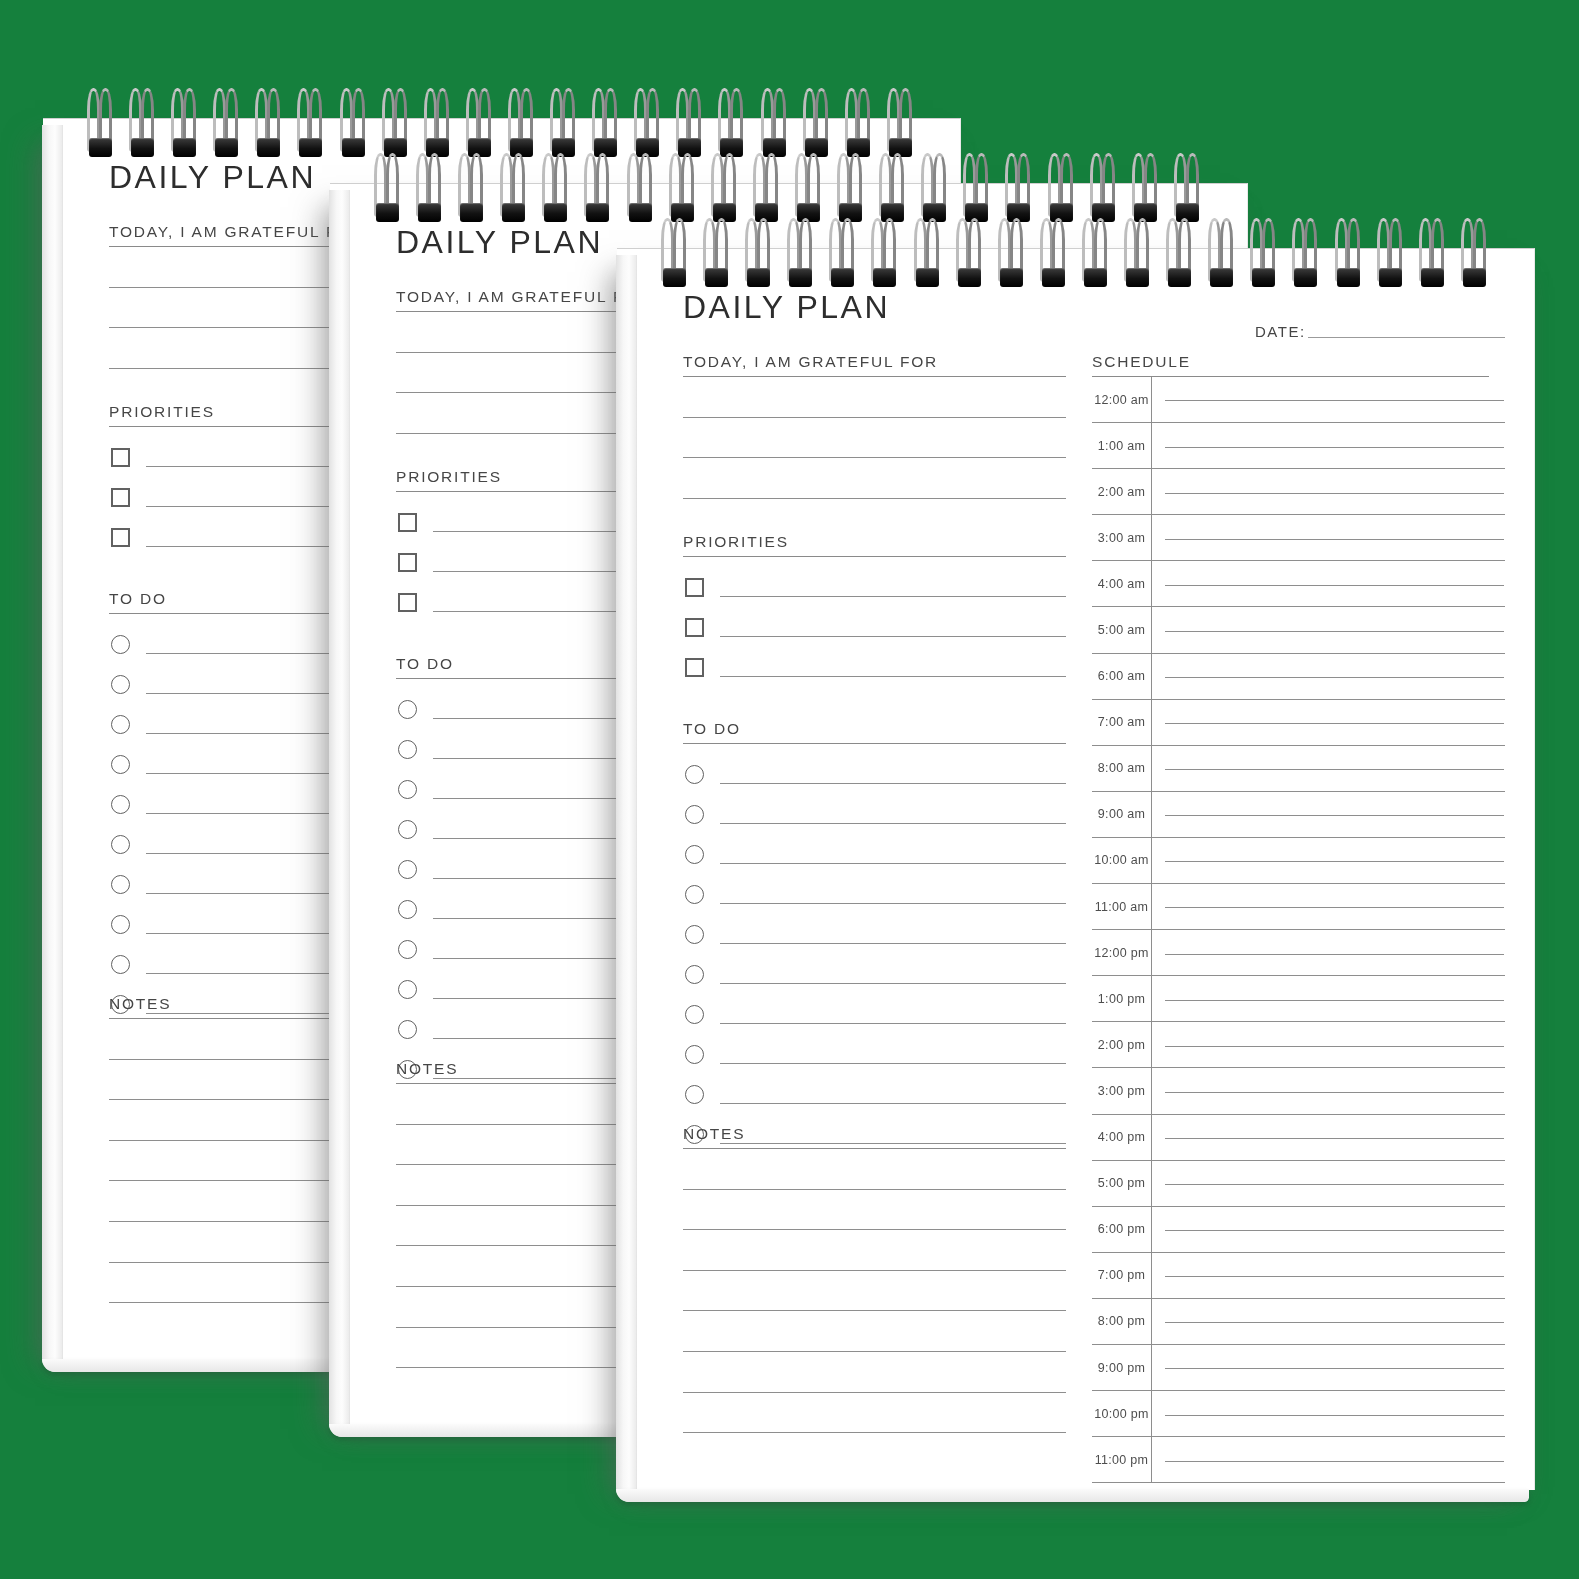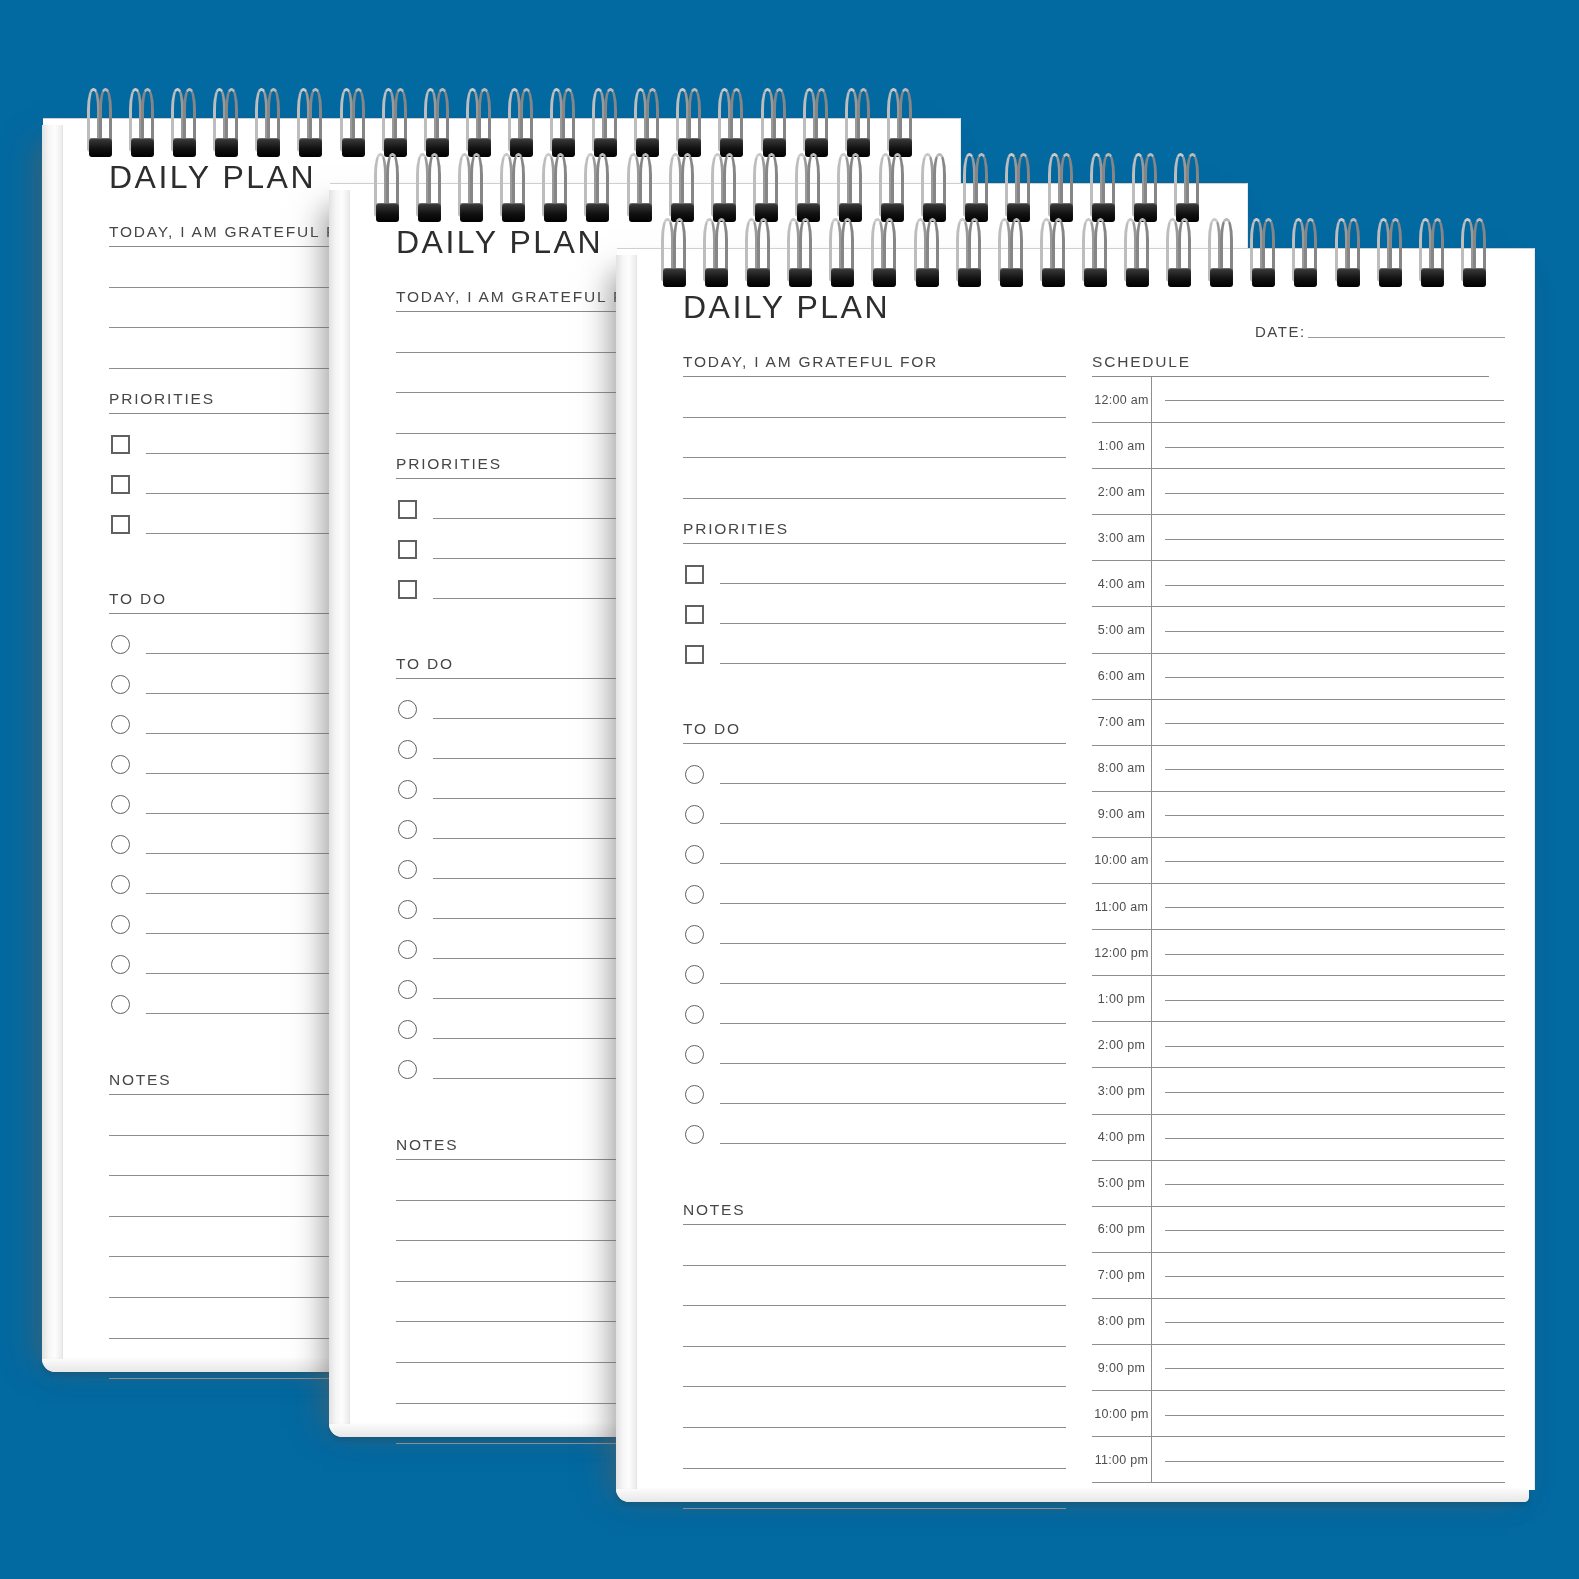--- a/index.html
+++ b/index.html
@@ -1,17 +1,17 @@
 <!DOCTYPE html>
 <html><head>
 <meta charset="utf-8">
 <style>
   html,body{margin:0;padding:0;background:#ffffff;}
   .scene{
-    position:relative;width:1579px;height:1579px;background:#0369a1;overflow:hidden;
+    position:relative;width:1579px;height:1579px;background:#15803d;overflow:hidden;
     font-family:"Liberation Sans",sans-serif;
   }
   
   .pad{
     position:absolute;width:918px;height:1242px;background:#ffffff;box-sizing:border-box;
     border-top:1px solid #cfcfcf;border-right:1px solid #e9e9e9;
     box-shadow:-18px 14px 28px -10px rgba(95,95,95,.50), 0 18px 26px -12px rgba(95,95,95,.45);
   }
   .pad-back{left:43px;top:118px;}
   .pad-middle{left:330px;top:183px;}
@@ -46,23 +46,23 @@
   .title{
     position:absolute;left:0;top:40px;font-size:32px;letter-spacing:2.5px;color:#2d2d2d;
     white-space:nowrap;font-weight:400;
   }
   .date-field{position:absolute;left:638px;top:74px;width:250px;display:flex;align-items:flex-end;text-align:right;}
   .date-label{font-size:15px;letter-spacing:1.5px;color:#454545;}
   .date-line{flex:1;height:1px;border-bottom:1.5px solid #9b9b9b;margin-bottom:2px;margin-left:2px;}
   .left-col{position:absolute;left:66px;top:0;width:383px;}
   .section{position:absolute;left:0;width:100%;}
   .sec-grateful{top:104px;}
-  .sec-priorities{top:271px;}
+  .sec-priorities{top:284px;}
   .sec-todo{top:471px;}
-  .sec-notes{top:952px;}
+  .sec-notes{top:876px;}
   .sec-head{
     font-size:15.5px;letter-spacing:1.8px;color:#464646;padding-bottom:5px;
     border-bottom:1px solid #8a8a8a;font-weight:400;
   }
   .wline{height:39.6px;border-bottom:1px solid #8e8e8e;}
   .chk-row,.cir-row{height:40px;position:relative;}
   .box,.bullet{
     position:absolute;left:2px;bottom:0;width:19px;height:19px;box-sizing:border-box;
     border:2px solid #616161;background:#ffffff;
   }

